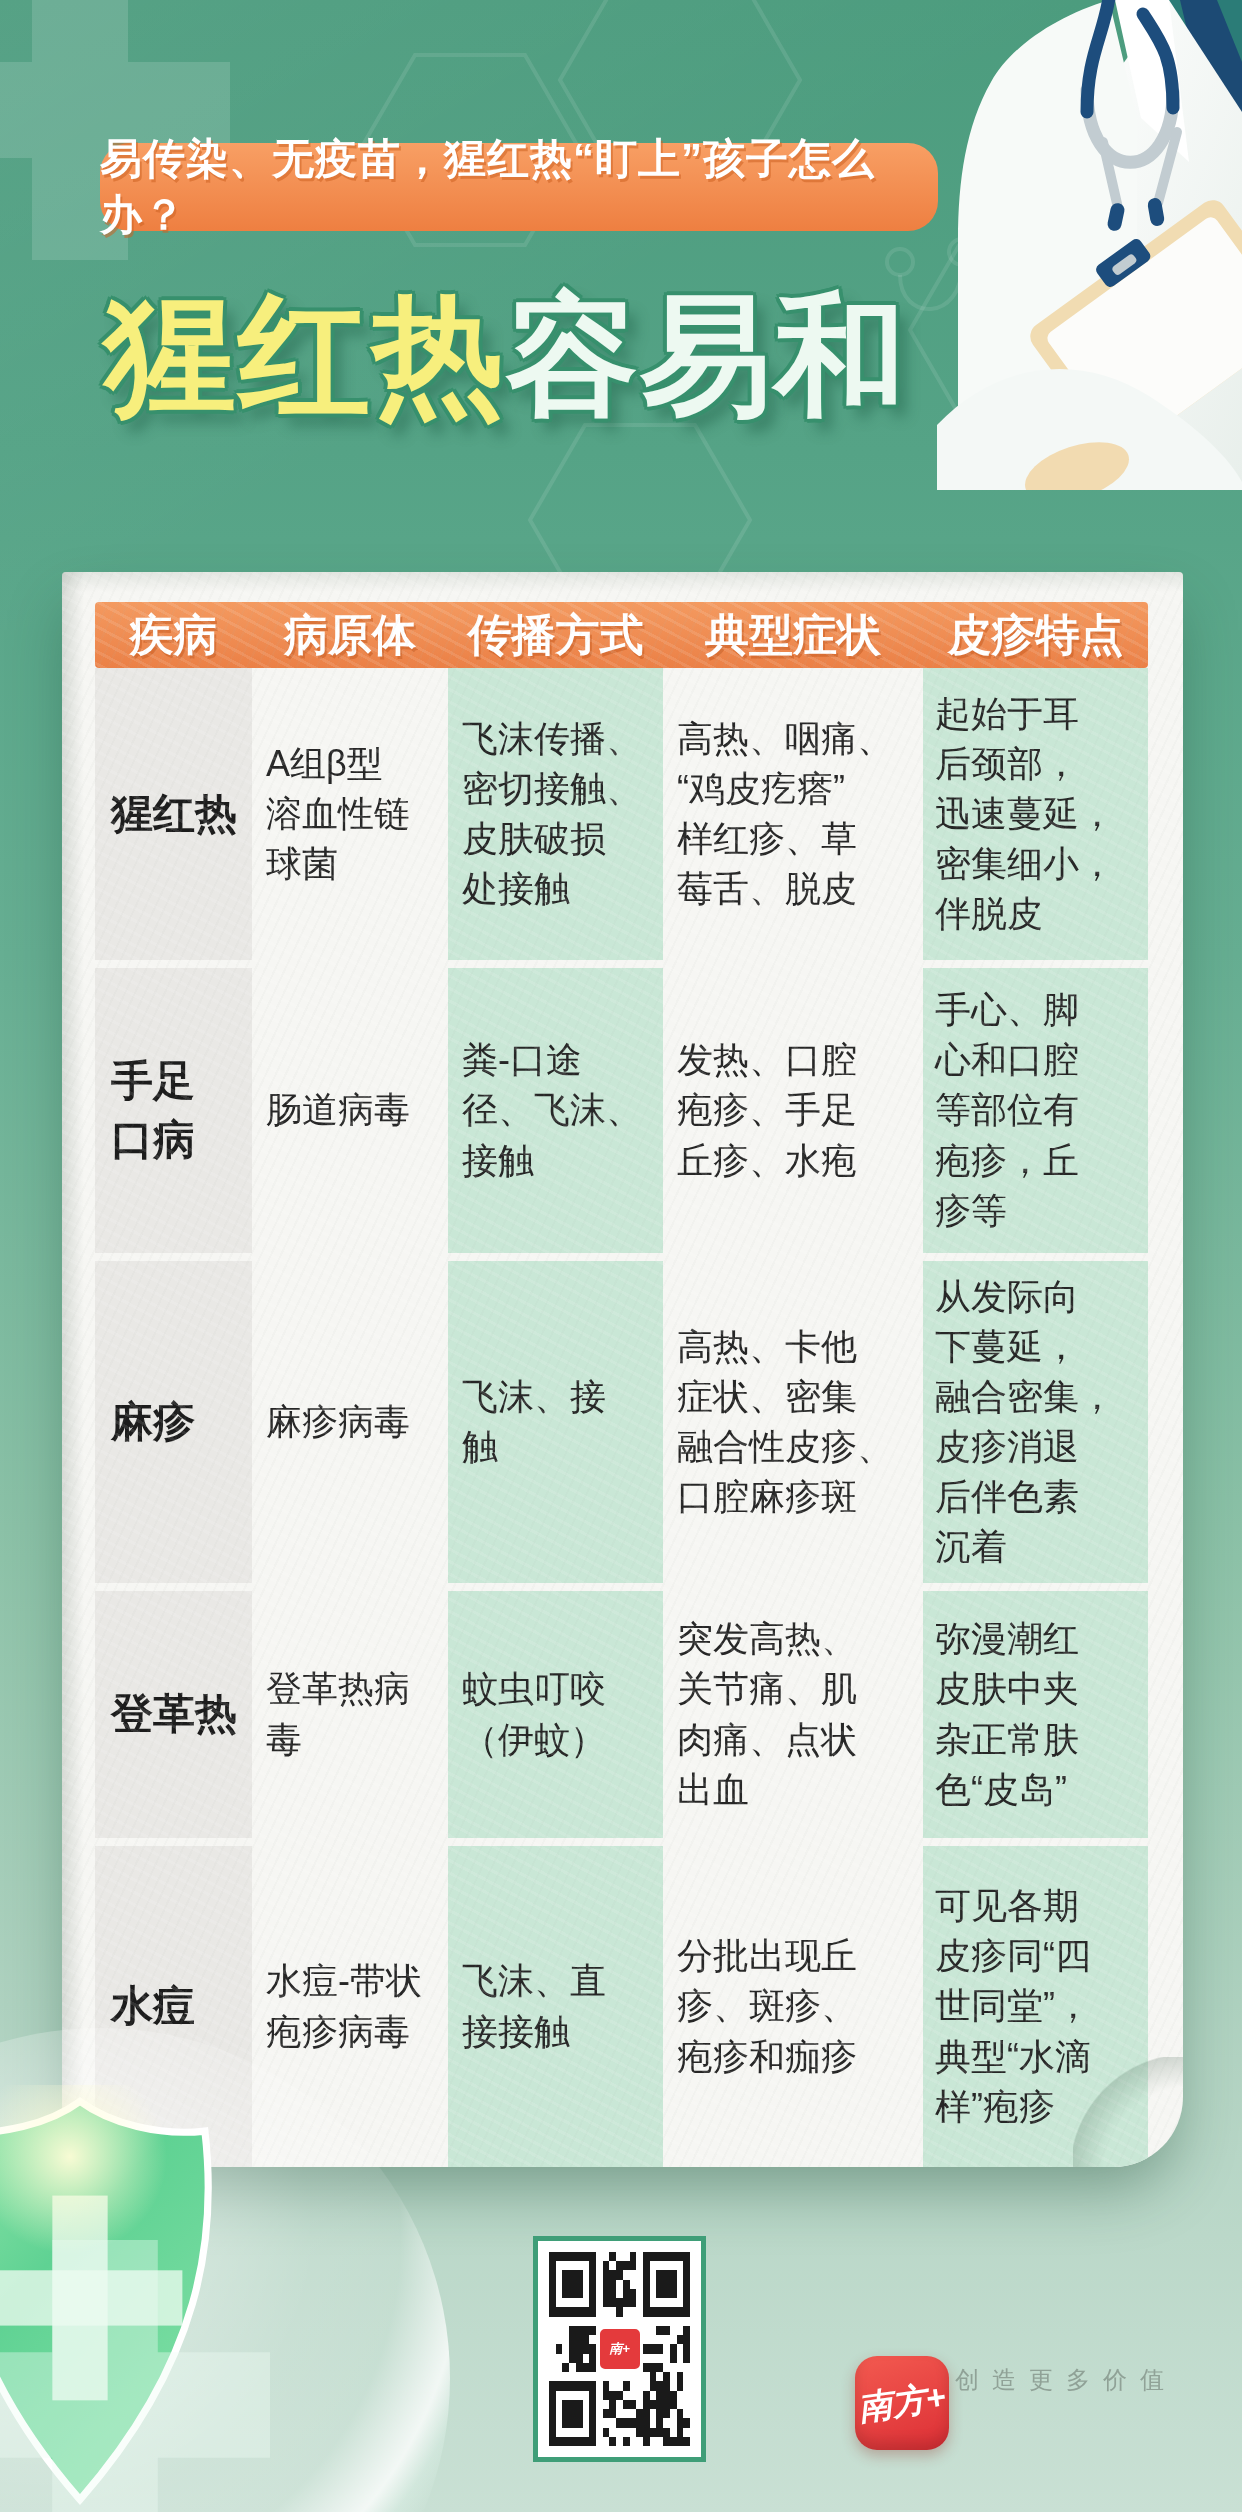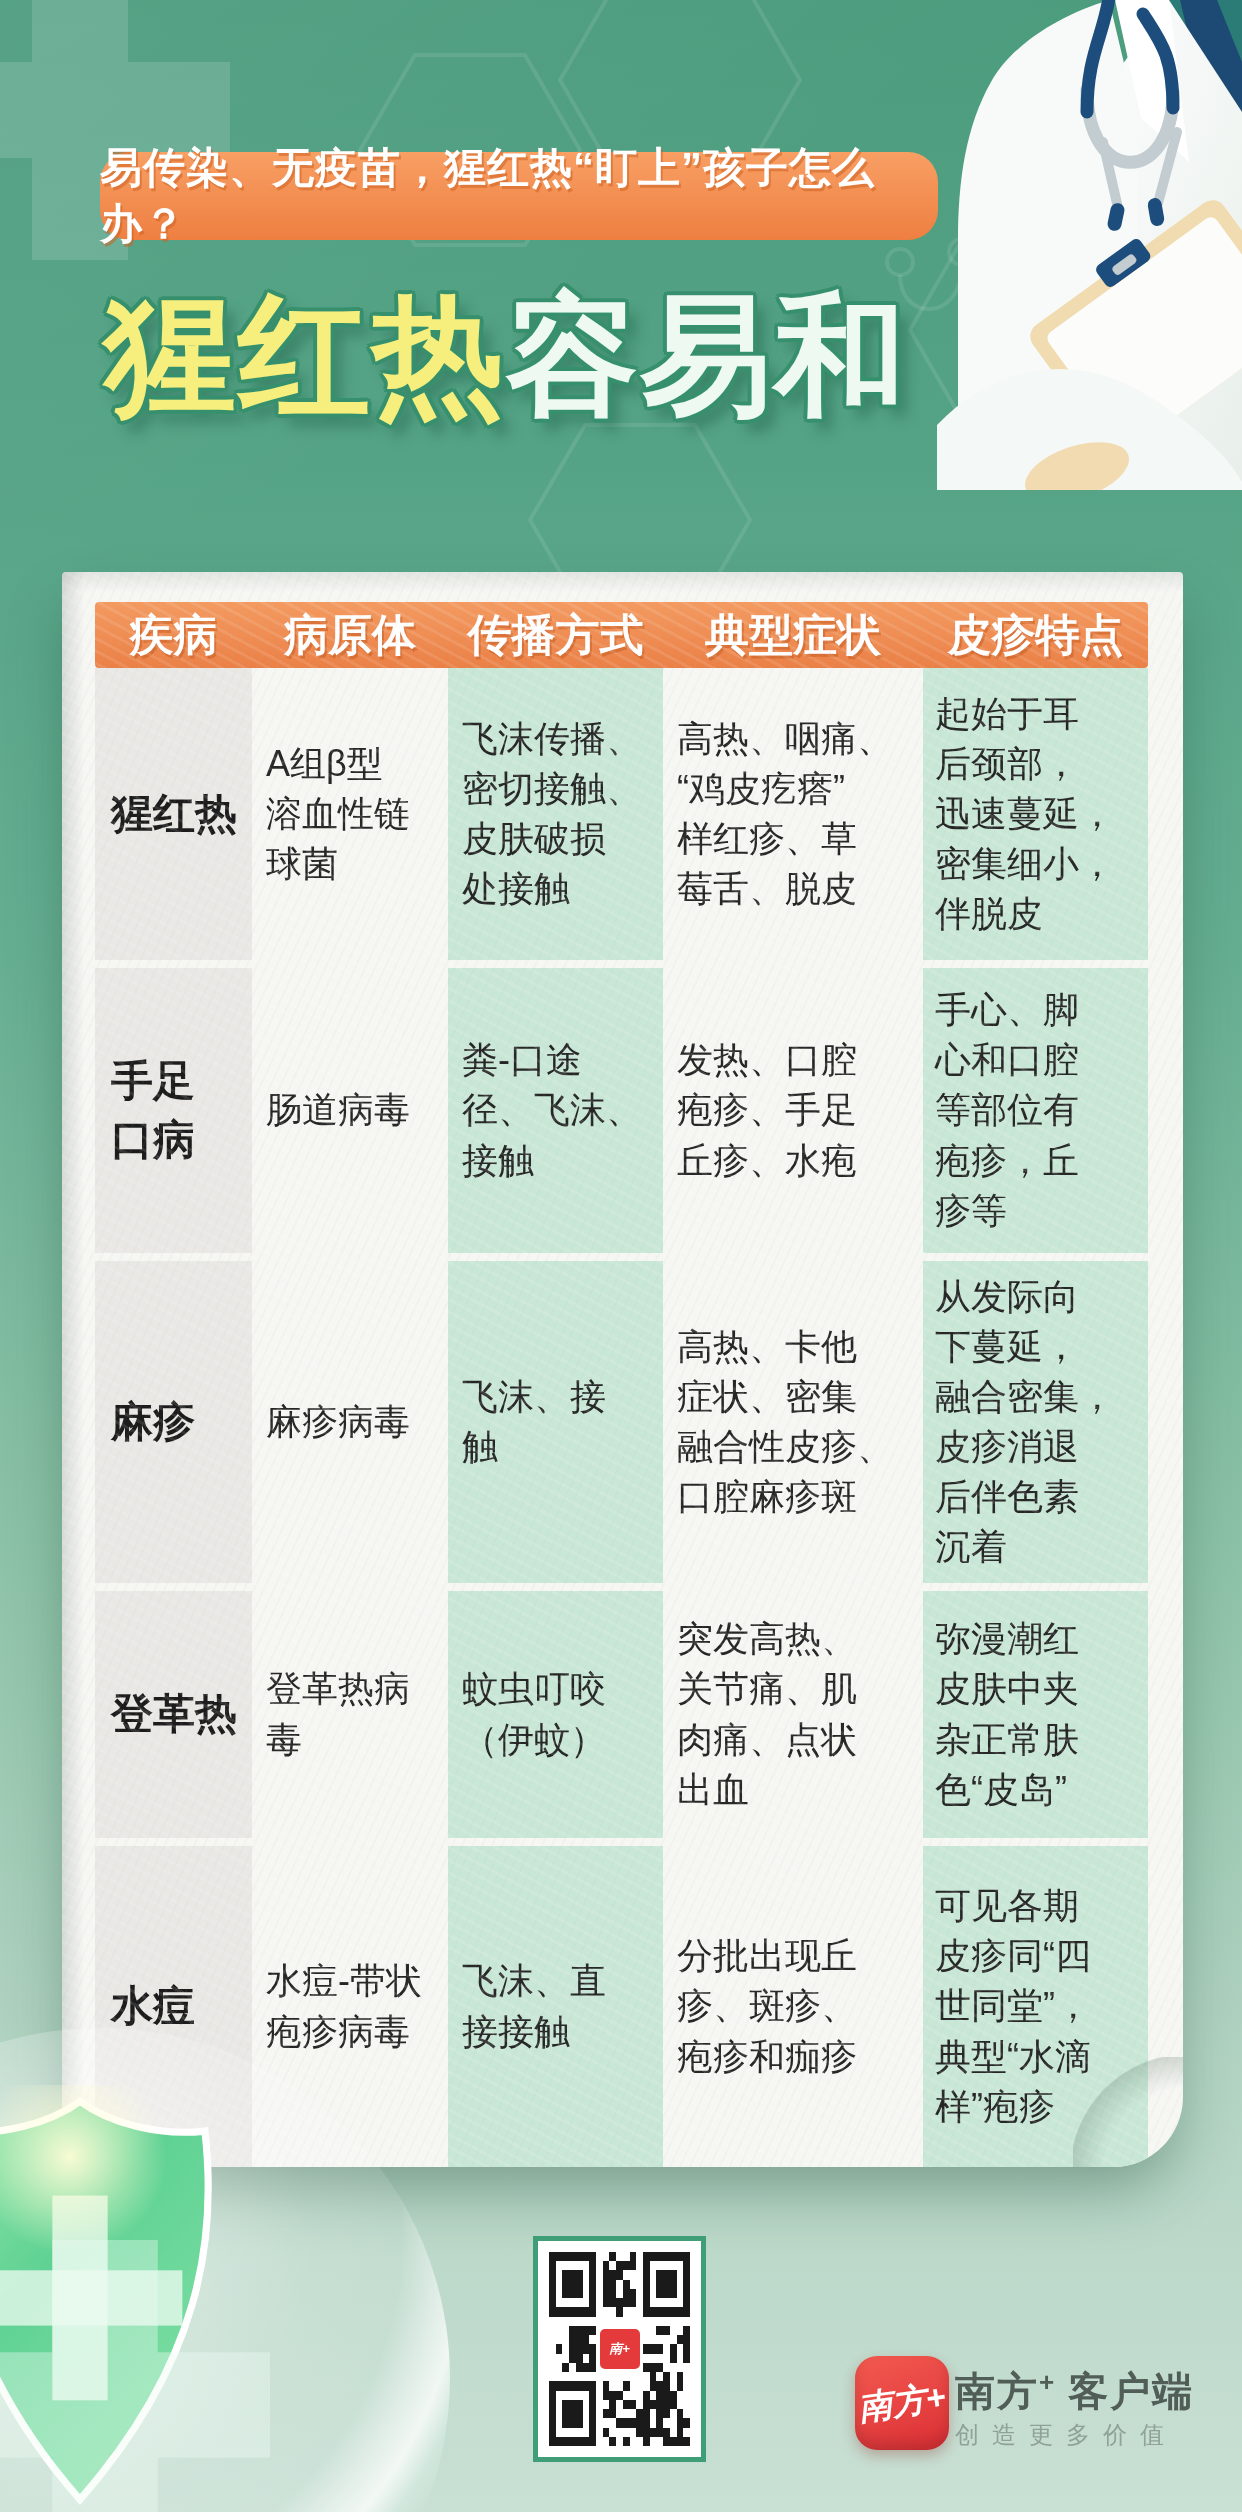--- a/index.html
+++ b/index.html
@@ -17,21 +17,21 @@
   .plus-bl{left:-60px;top:2240px;width:330px;height:330px;background:rgba(240,252,244,.38);z-index:22;}
   .bubble{position:absolute;left:-250px;top:2028px;width:700px;height:700px;border-radius:50%;z-index:20;
     background:radial-gradient(circle at 42% 30%,rgba(255,255,255,.55) 0%,rgba(255,255,255,.14) 42%,rgba(255,255,255,.10) 56%,rgba(255,255,255,.78) 66%,rgba(228,246,238,.35) 70%,rgba(255,255,255,0) 74%);}
   .shield-svg{position:absolute;left:-105px;top:2085px;z-index:21;}
   .doctor-svg{position:absolute;right:0;top:0;z-index:2;}
   
   .banner{position:absolute;left:100px;top:143px;width:838px;height:88px;z-index:3;
     background:linear-gradient(180deg,#f89f64,#ee7f41);border-radius:30px;
     display:flex;align-items:center;justify-content:center;
     color:#fff;font-size:42px;font-weight:700;letter-spacing:1px;
-    text-shadow:2px 3px 0 rgba(205,98,35,.55);margin-top:9px;}
+    text-shadow:2px 3px 0 rgba(205,98,35,.55);}
   
   .title{position:absolute;left:92px;top:255px;z-index:3;margin:12px;
     font-size:132px;line-height:1.35;font-weight:900;letter-spacing:2px;color:#edf9f1;
     text-shadow:4px 0 0 #37906d,-4px 0 0 #37906d,0 4px 0 #37906d,0 -4px 0 #37906d,
       3px 3px 0 #37906d,-3px 3px 0 #37906d,3px -3px 0 #37906d,-3px -3px 0 #37906d,
       10px 12px 14px rgba(24,88,64,.45);}
   .title .hl{color:#f7ef7d;}
   
   .paper{position:absolute;left:62px;top:572px;width:1121px;height:1595px;z-index:10;
     background:#f6f6f3;border-radius:4px 4px 70px 4px;overflow:hidden;
@@ -421,17 +421,16 @@
         <rect x="2" y="16" width="3" height="3" fill="#1a1a1a"></rect>
       </svg>
     <div class="qr-logo">
       <span>南+</span>
     </div>
   </div>
   <div class="appicon">
     <span>南方+</span>
   </div>
   <div class="brand">
-    <div class="line1"><span>南方</span><sup>+</sup><span class="suffix">客户端</span></div>
     <div class="slogan">创造更多价值</div>
   </div>
 
 </div>
 
 </body></html>

